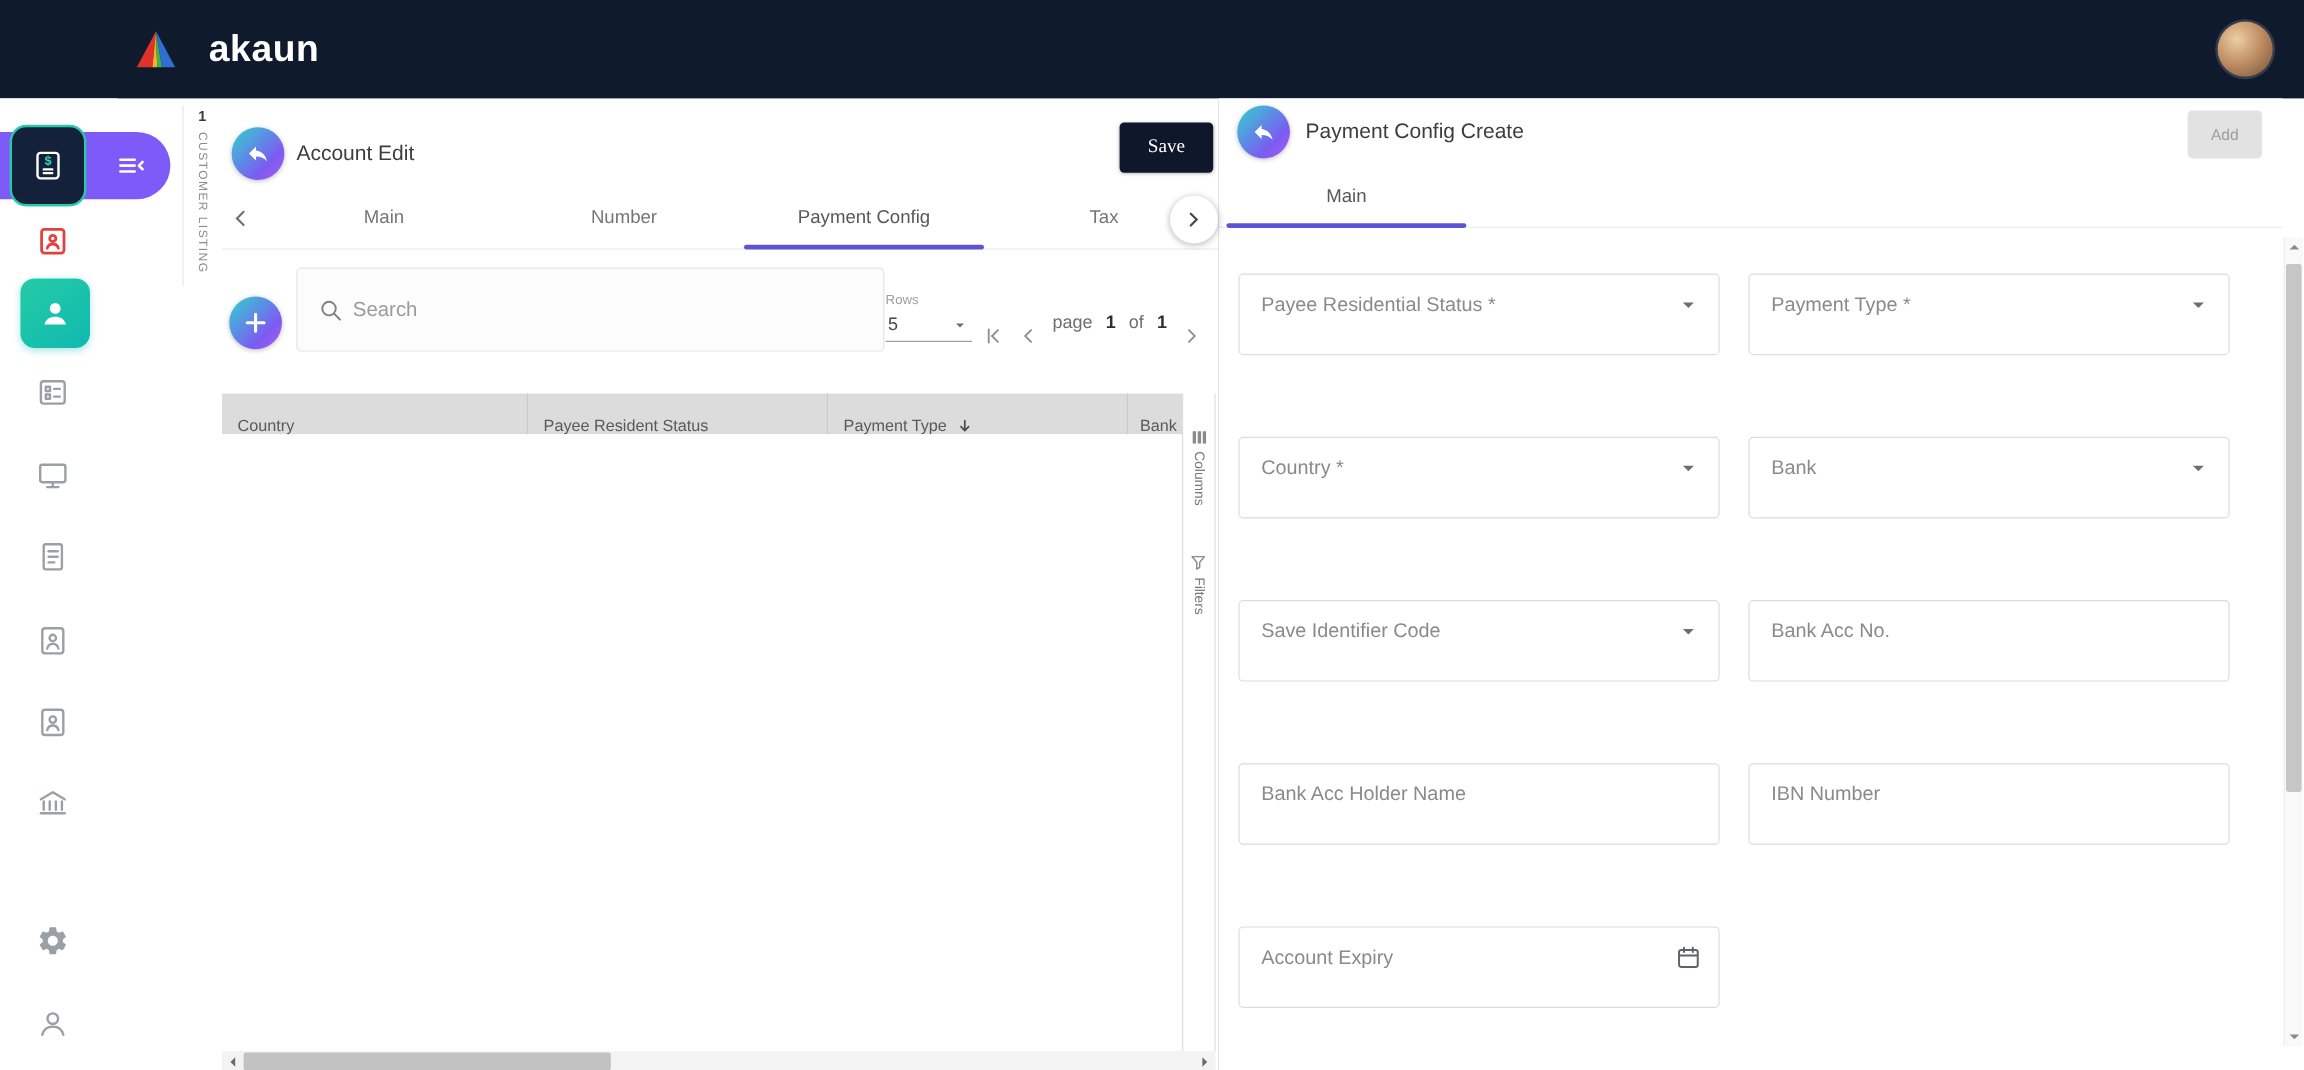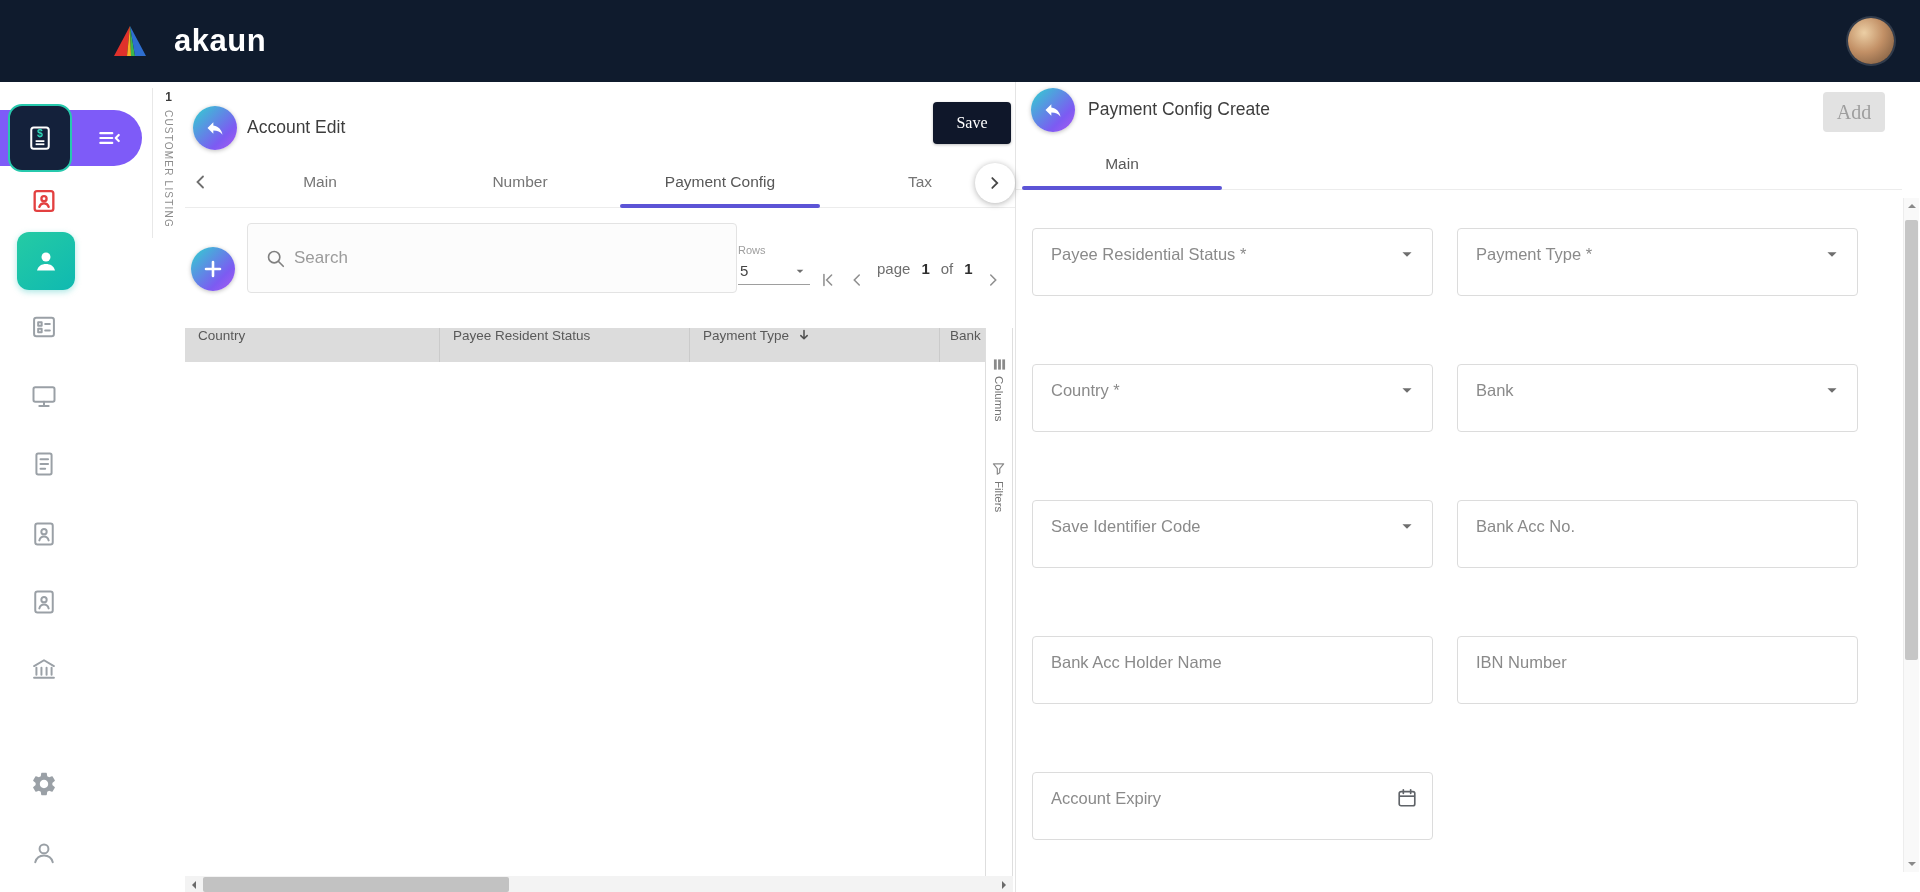--- a/index.html
+++ b/index.html
@@ -37,22 +37,22 @@
   .panel-right{position:absolute;left:1016px;top:82px;width:886px;height:810px;background:#fff}
   .panel-divider{position:absolute;left:1015px;top:82px;width:1px;height:810px;background:#e4e4e4}
 
   .circle-btn{position:absolute;width:44px;height:44px;border-radius:50%;
     background:linear-gradient(135deg,#2fd3cf 0%,#7c5bf2 70%,#a95df0 100%);
     display:flex;align-items:center;justify-content:center;cursor:pointer;box-shadow:0 1px 4px rgba(0,0,0,.25)}
   .panel-title{position:absolute;font-size:17.5px;color:#3d3d3d;font-weight:500}
 
   .btn-save{position:absolute;left:748px;top:2px;width:78px;height:42px;background:#0f172a;color:#fff;font-size:16px;
     border:none;border-radius:4px;cursor:pointer;box-shadow:0 1px 3px rgba(0,0,0,.25);font-family:Liberation Serif, serif}
-  .btn-add{position:absolute;left:807px;top:10px;width:62px;height:40px;background:#e2e2e2;color:#9e9e9e;font-size:20px;
-    border:none;border-radius:4px;font-family:Liberation Serif, serif;cursor:pointer}
+  .btn-add{position:absolute;left:807px;top:10px;width:62px;height:40px;background:#e2e2e2;color:#9e9e9e;font-size:13px;
+    border:none;border-radius:4px;font-family:Liberation Sans, sans-serif;cursor:pointer}
 
   .tabrow{position:absolute;left:0;top:56px;height:52px;border-bottom:1px solid #ececec}
   .lp-tabrow{width:830px}
   .rp-tabrow{width:886px}
   .tab{position:absolute;top:0;height:52px;width:200px;display:flex;align-items:center;justify-content:center;
     font-size:15.5px;color:#757575;cursor:pointer;white-space:nowrap}
   .tab.active{color:#585858}
   .tab-underline{position:absolute;bottom:-1px;height:4px;background:#5c54d6;border-radius:2px}
   .chev-flat{position:absolute;left:6px;top:16px;cursor:pointer}
   .chev-circle{position:absolute;left:790px;top:63px;width:40px;height:40px;border-radius:50%;background:#fff;
@@ -70,21 +70,21 @@
   .rows-value-row{display:flex;align-items:center;justify-content:space-between;border-bottom:1px solid #9e9e9e;
     padding:3px 2px 5px 2px;margin-top:3px}
   .rows-value{font-size:15px;color:#444}
   .pagination{position:absolute;left:634px;top:160px;height:40px;display:flex;gap:11px}
   .pg-btn{cursor:pointer;display:flex;align-items:center}
   .pg-text{font-size:15px;color:#6e6e6e}
   .pg-num{font-size:15px;font-weight:bold;color:#2f2f2f}
 
   
   .thead{position:absolute;left:0;top:228px;width:800px;height:34px;background:#dcdcdc;display:flex}
-  .th{display:flex;align-items:flex-start;padding-left:13px;font-size:13.5px;color:#595959;border-right:1px solid #cbcbcb;cursor:pointer;overflow:hidden;white-space:nowrap}
+  .th{display:flex;align-items:flex-end;padding-left:13px;font-size:13.5px;color:#595959;border-right:1px solid #cbcbcb;cursor:pointer;overflow:hidden;white-space:nowrap}
   .th:last-child{border-right:none}
   .tbody{position:absolute;left:0;top:262px;width:800px;height:514px;background:#fff}
   .strip{position:absolute;left:800px;top:228px;width:28px;height:548px;border-left:1px solid #dedede;border-right:1px solid #dedede;background:#fff}
   .strip-item{position:absolute;left:0;width:100%;display:flex;flex-direction:column;align-items:center;cursor:pointer}
   .strip-label{writing-mode:vertical-rl;font-size:11.5px;color:#757575;margin-top:5px}
 
   
   .hscroll{position:absolute;left:0;top:776px;width:828px;height:17px;background:#f3f3f3;cursor:pointer}
   .hthumb{position:absolute;left:18px;top:1px;width:306px;height:15px;background:#c2c2c2;border-radius:2px;cursor:pointer}
   .harrow{position:absolute;top:0;width:17px;height:17px;display:flex;align-items:center;justify-content:center;cursor:pointer}

